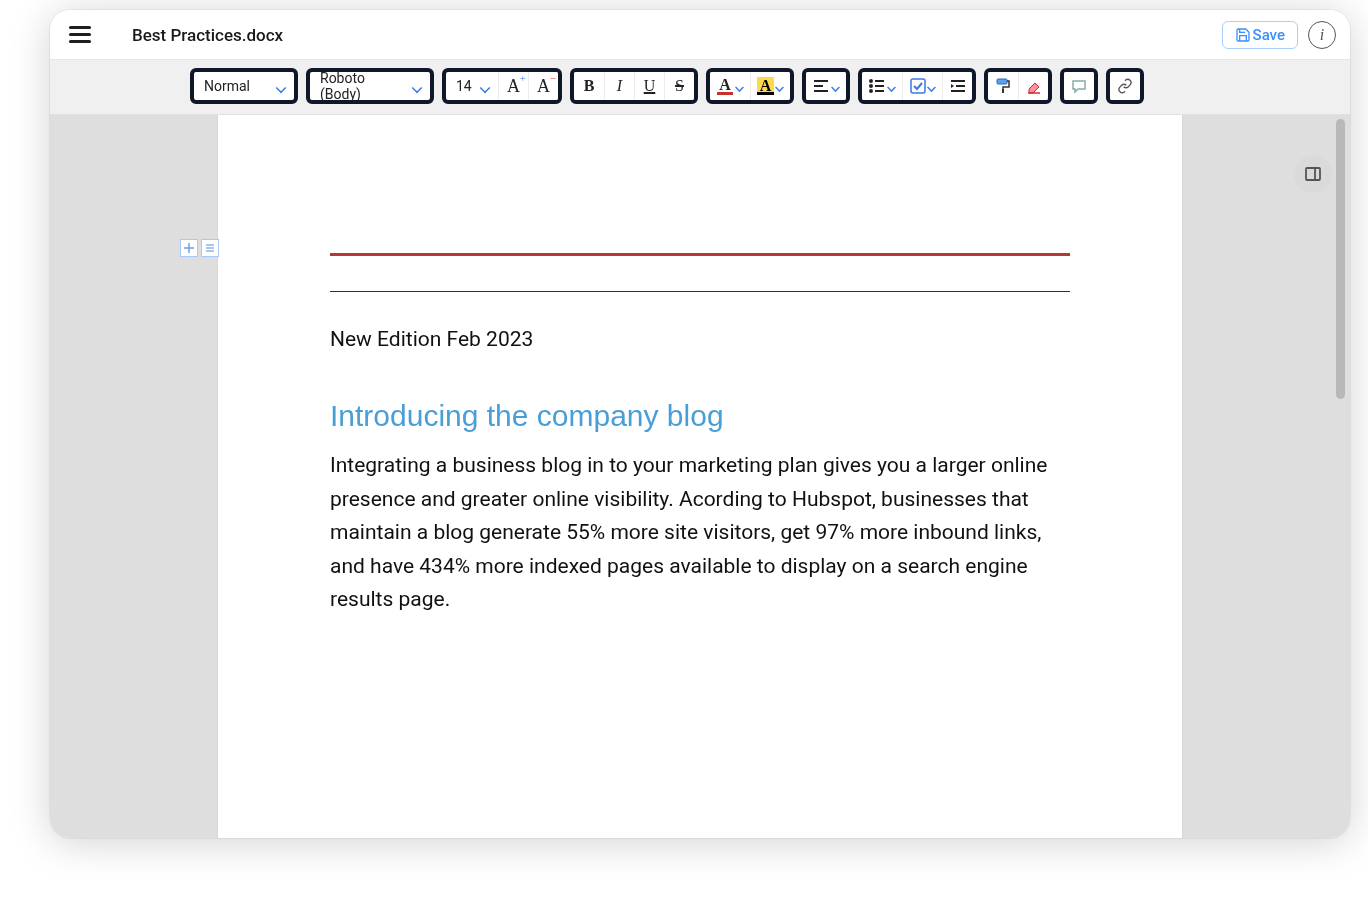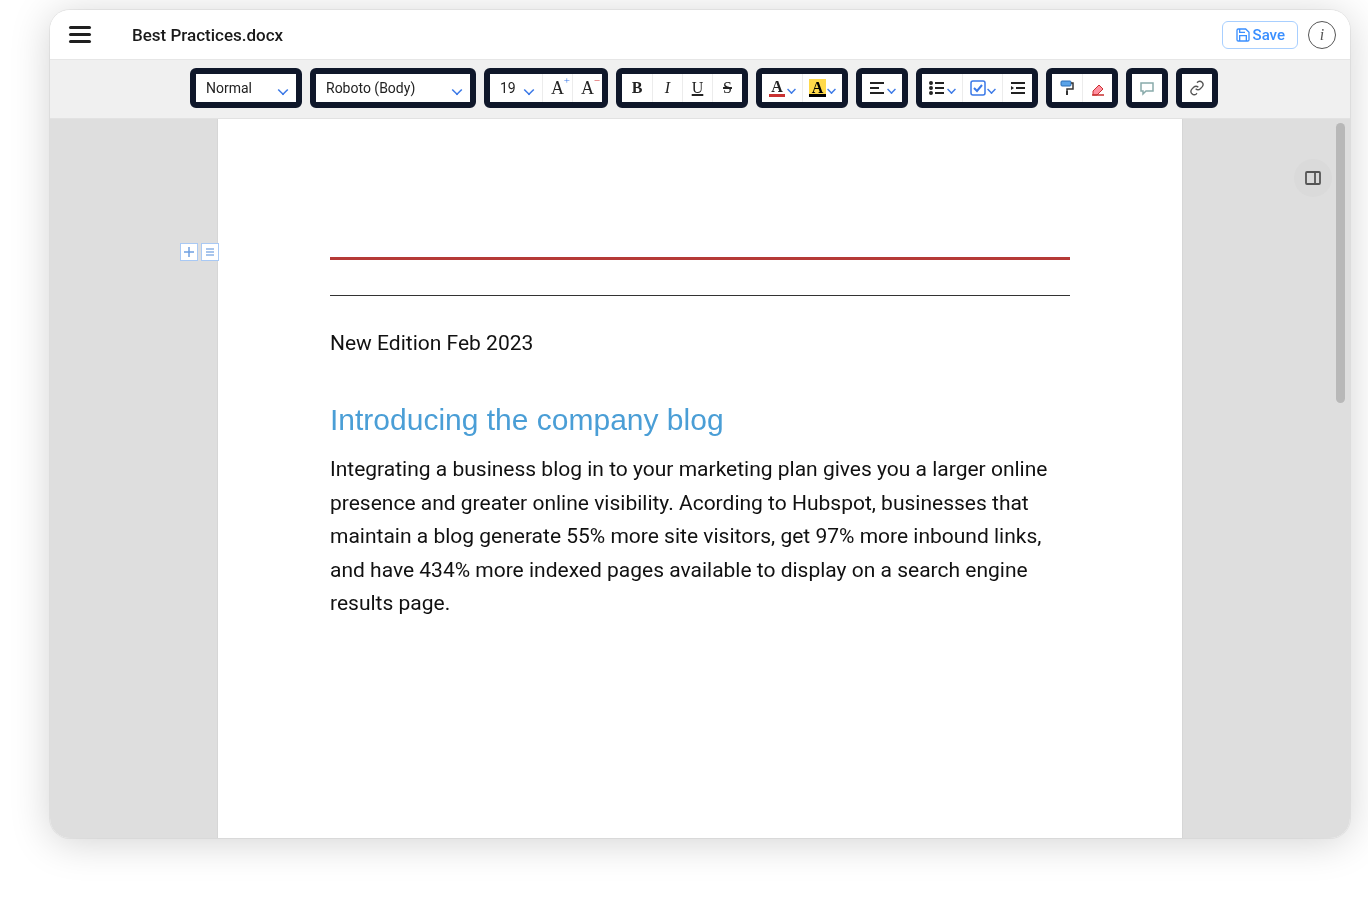--- a/index.html
+++ b/index.html
@@ -86,21 +86,21 @@
     display: flex;
     align-items: center;
     gap: 8px;
     border-bottom: 1px solid #e2e2e2;
     padding-left: 140px;
   }
   .tb-group {
     display: inline-flex;
     align-items: center;
     background: #fff;
-    border: 6px solid #0f172a;
+    border: 4px solid #0f172a;
     border-radius: 6px;
     overflow: hidden;
   }
   .tb-select {
     height: 28px;
     padding: 0 26px 0 10px;
     font-size: 14px;
     color: #222;
     background: transparent;
     border: none;
@@ -282,25 +282,25 @@
     </div>
   </div>
 
   <div class="toolbar">
 
     <div class="tb-group">
       <div class="tb-select" style="width:100px">Normal</div>
     </div>
 
     <div class="tb-group">
-      <div class="tb-select" style="width:154px">Roboto (Body)</div>
-    </div>
-
-    <div class="tb-group">
-      <div class="tb-select" style="width:52px">19</div>
+      <div class="tb-select" style="width:120px">Roboto (Body)</div>
+    </div>
+
+    <div class="tb-group">
+      <div class="tb-select" style="width:52px">14</div>
       <div class="tb-btn sub-sup a-plus">
         <span>A</span>
           <span class="sup">+</span>
       </div>
       <div class="tb-btn sub-sup a-minus">
         <span>A</span>
           <span class="sup">−</span>
       </div>
     </div>
 

